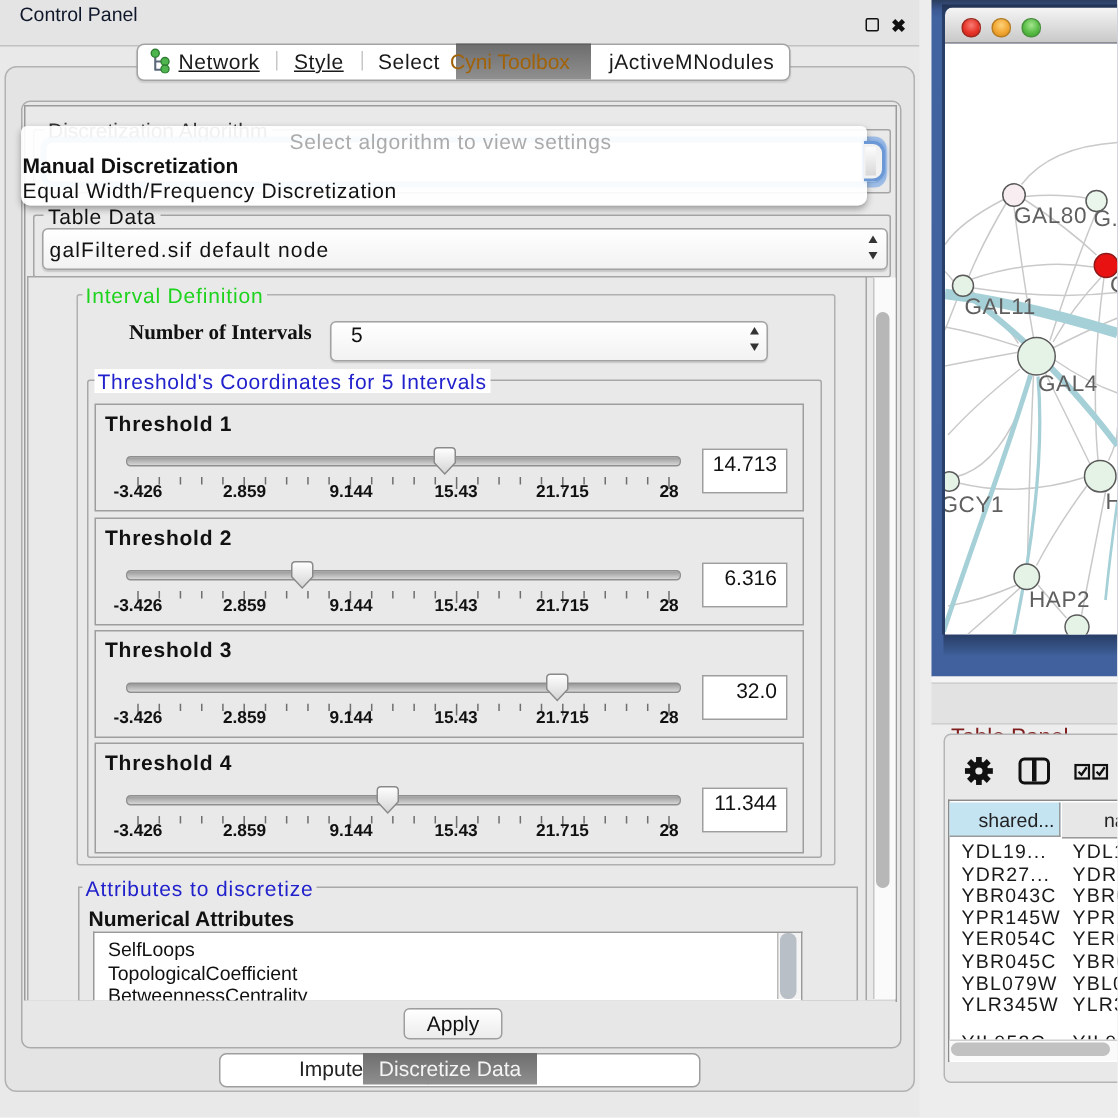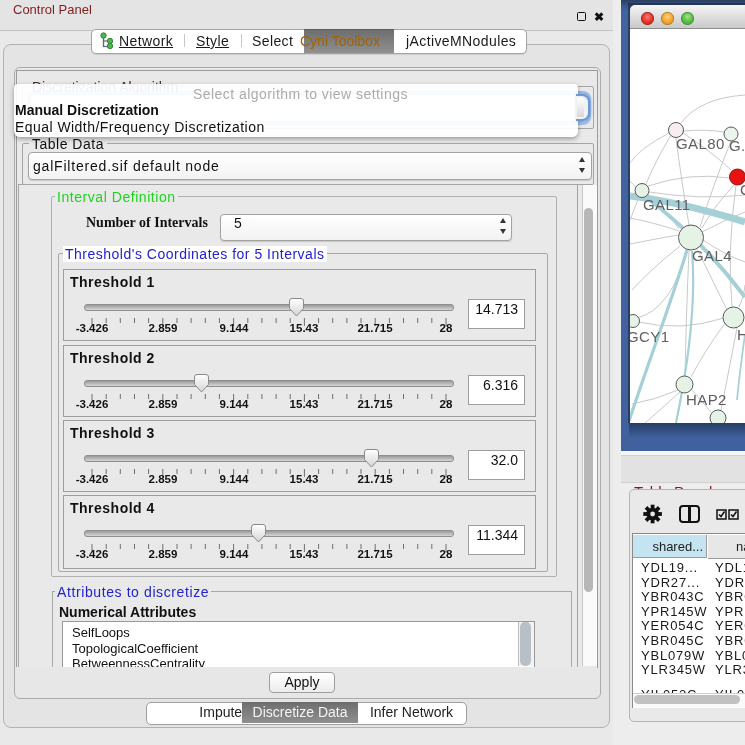--- a/index.html
+++ b/index.html
@@ -6,21 +6,21 @@
 #root{position:relative;width:745px;height:745px;background:#e9e9e9;overflow:hidden;
   font-family:"Liberation Sans",sans-serif;font-size:14px;color:#1a1a1a;}
 .abs{position:absolute;}
 .b{font-weight:bold;}
 </style>
 </head>
 <body>
 <div id="root">
 <div class="abs" style="left:0;top:0;width:613px;height:745px;background:#e9e9e9;"></div>
 <div class="abs" style="left:0;top:0;width:613px;height:30px;background:#e4e4e4;border-bottom:1px solid #c2c2c2;"></div>
-<div class="abs" style="left:13px;top:2px;font-size:13px;color:#7f1d1d;">Control Panel</div>
+<div class="abs" style="left:13px;top:2px;font-size:13px;color:#0f172a;">Control Panel</div>
 <div class="abs" style="left:577px;top:11.5px;width:7px;height:7px;border:1.6px solid #111;border-radius:1.5px;"></div>
 <div class="abs b" style="left:594px;top:10px;font-size:12px;color:#111;">✖</div>
 <div class="abs" style="left:3px;top:44px;width:605px;height:682px;background:#e4e4e4;border:1px solid #b2b2b2;border-radius:8px;"></div>
 <div class="abs" style="left:14px;top:67px;width:585px;height:630px;background:#e7e7e7;border:1px solid #ababab;border-radius:6px;"></div>
 <div class="abs" style="left:16px;top:70px;width:580px;height:596px;background:#e9e9e9;border:1px solid #9b9b9b;"></div>
 <div class="abs" style="left:22px;top:86px;width:570px;height:41px;border:1px solid #a5a5a5;border-radius:2px;"></div>
 <div class="abs" style="left:29px;top:79px;background:#e9e9e9;padding:0 3px;color:#333;">Discretization Algorithm</div>
 <div class="abs" style="left:30px;top:94px;width:556px;height:26px;background:#fff;border:1px solid #8fb0d8;border-radius:5px;box-shadow:0 0 0 3px rgba(100,155,227,0.55);"></div>
 <div class="abs" style="left:22px;top:143px;width:570px;height:40px;border:1px solid #a5a5a5;border-radius:2px;"></div>
 <div class="abs" style="left:29px;top:136px;background:#e9e9e9;padding:0 3px;color:#111;letter-spacing:0.5px;">Table Data</div>
@@ -241,21 +241,20 @@
 <div class="abs" style="left:72px;top:625px;font-size:13px;color:#111;">SelfLoops</div>
 <div class="abs" style="left:72px;top:640.6px;font-size:13px;color:#111;">TopologicalCoefficient</div>
 <div class="abs" style="left:72px;top:656.2px;font-size:13px;color:#111;">BetweennessCentrality</div>
 <div class="abs" style="left:518px;top:622px;width:15px;height:44px;background:#f3f3f3;border-left:1px solid #bbb;"></div>
 <div class="abs" style="left:520px;top:622px;width:11px;height:44px;background:#b9bfc7;border-radius:5px;"></div>
 <div class="abs" style="left:16px;top:667px;width:581px;height:29px;background:#e7e7e7;"></div>
 <div class="abs" style="left:269px;top:672px;width:64px;height:19px;background:linear-gradient(#ffffff,#ececec);border:1px solid #9e9e9e;border-radius:4px;text-align:center;line-height:19px;color:#111;">Apply</div>
 <div class="abs" style="left:146px;top:702px;width:319px;height:21px;background:#fff;border:1px solid #9e9e9e;border-radius:5px;"></div>
 <div class="abs" style="left:146px;top:702px;width:95px;height:21px;text-align:center;line-height:21px;color:#222;border-right:1px solid #c3c3c3;margin-left:44px;">Impute Data</div>
 <div class="abs" style="left:242px;top:702px;width:116px;height:21px;background:linear-gradient(#6e6e6e,#8f8f8f);text-align:center;line-height:21px;color:#f4f4f4;">Discretize Data</div>
-<div class="abs" style="left:358px;top:702px;width:107px;height:21px;text-align:center;line-height:21px;color:#222;">Infer Network</div>
 <div class="abs" style="left:91px;top:29px;width:434px;height:23px;background:#fff;border:1px solid #a3a3a3;border-radius:5px;box-shadow:0 1px 1px rgba(0,0,0,0.1);"></div>
 <div class="abs" style="left:100px;top:32px;width:14px;height:17px;"><svg width="14" height="17">
         <line x1="3.5" y1="4" x2="3.5" y2="15" stroke="#5a6a7a" stroke-width="1.4"></line>
         <line x1="3.5" y1="9" x2="10" y2="9" stroke="#5a6a7a" stroke-width="1.2"></line>
         <line x1="3.5" y1="14.5" x2="10" y2="14.5" stroke="#5a6a7a" stroke-width="1.2"></line>
         <circle cx="3.5" cy="3.5" r="2.7" fill="#4fb54f" stroke="#2e7d32" stroke-width="0.9"></circle>
         <circle cx="10" cy="9" r="2.7" fill="#4fb54f" stroke="#2e7d32" stroke-width="0.9"></circle>
         <circle cx="10" cy="14" r="2.7" fill="#4fb54f" stroke="#2e7d32" stroke-width="0.9"></circle>
       </svg></div>
 <div class="abs" style="left:119px;top:33px;color:#1a1a1a;letter-spacing:0.4px;text-decoration:underline;">Network</div>

